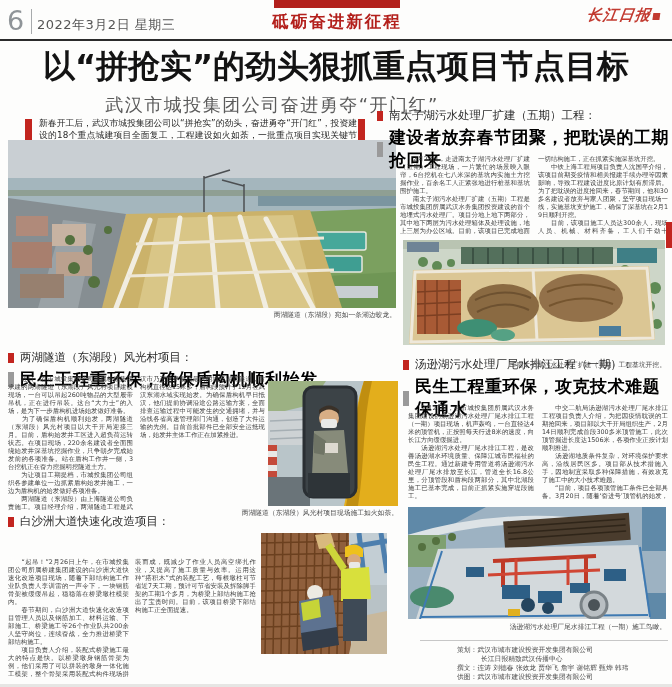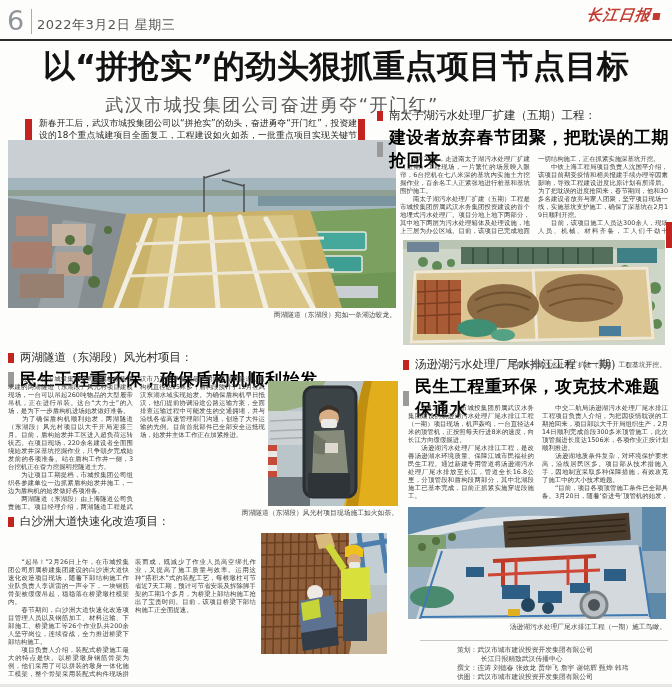--- a/index.html
+++ b/index.html
@@ -56,20 +56,24 @@
   .bottom-shade { position:absolute; left:0; bottom:0; width:672px; height:3px; background:#e6e6e4; }
 </style>
 </head>
 <body>
 
 <div class="page">
 
   <div class="pagenum">6</div>
   <div class="pg-divider"></div>
   <div class="hdr-date">2022年3月2日 星期三</div>
+  <div class="banner-wrap">
+    <div class="banner-bar"></div>
+    <div class="banner-text">砥砺奋进新征程</div>
+  </div>
   <div class="masthead"><span>长江日报</span><span class="seal"></span></div>
   <div class="top-rule"></div>
 
   <div class="main-headline">以“拼抢实”的劲头狠抓重点项目节点目标</div>
   <div class="sub-headline">武汉市城投集团公司奋进勇夺“开门红”</div>
 
   <div class="intro-block">
     <span class="redbar intro-bar-left"></span>
     <p class="intro-text">新春开工后，武汉市城投集团公司以“拼抢实”的劲头，奋进勇夺“开门红”，投资建设的18个重点城建项目全面复工，工程建设如火如荼，一批重点项目实现关键节点目标。</p>
   </div>

